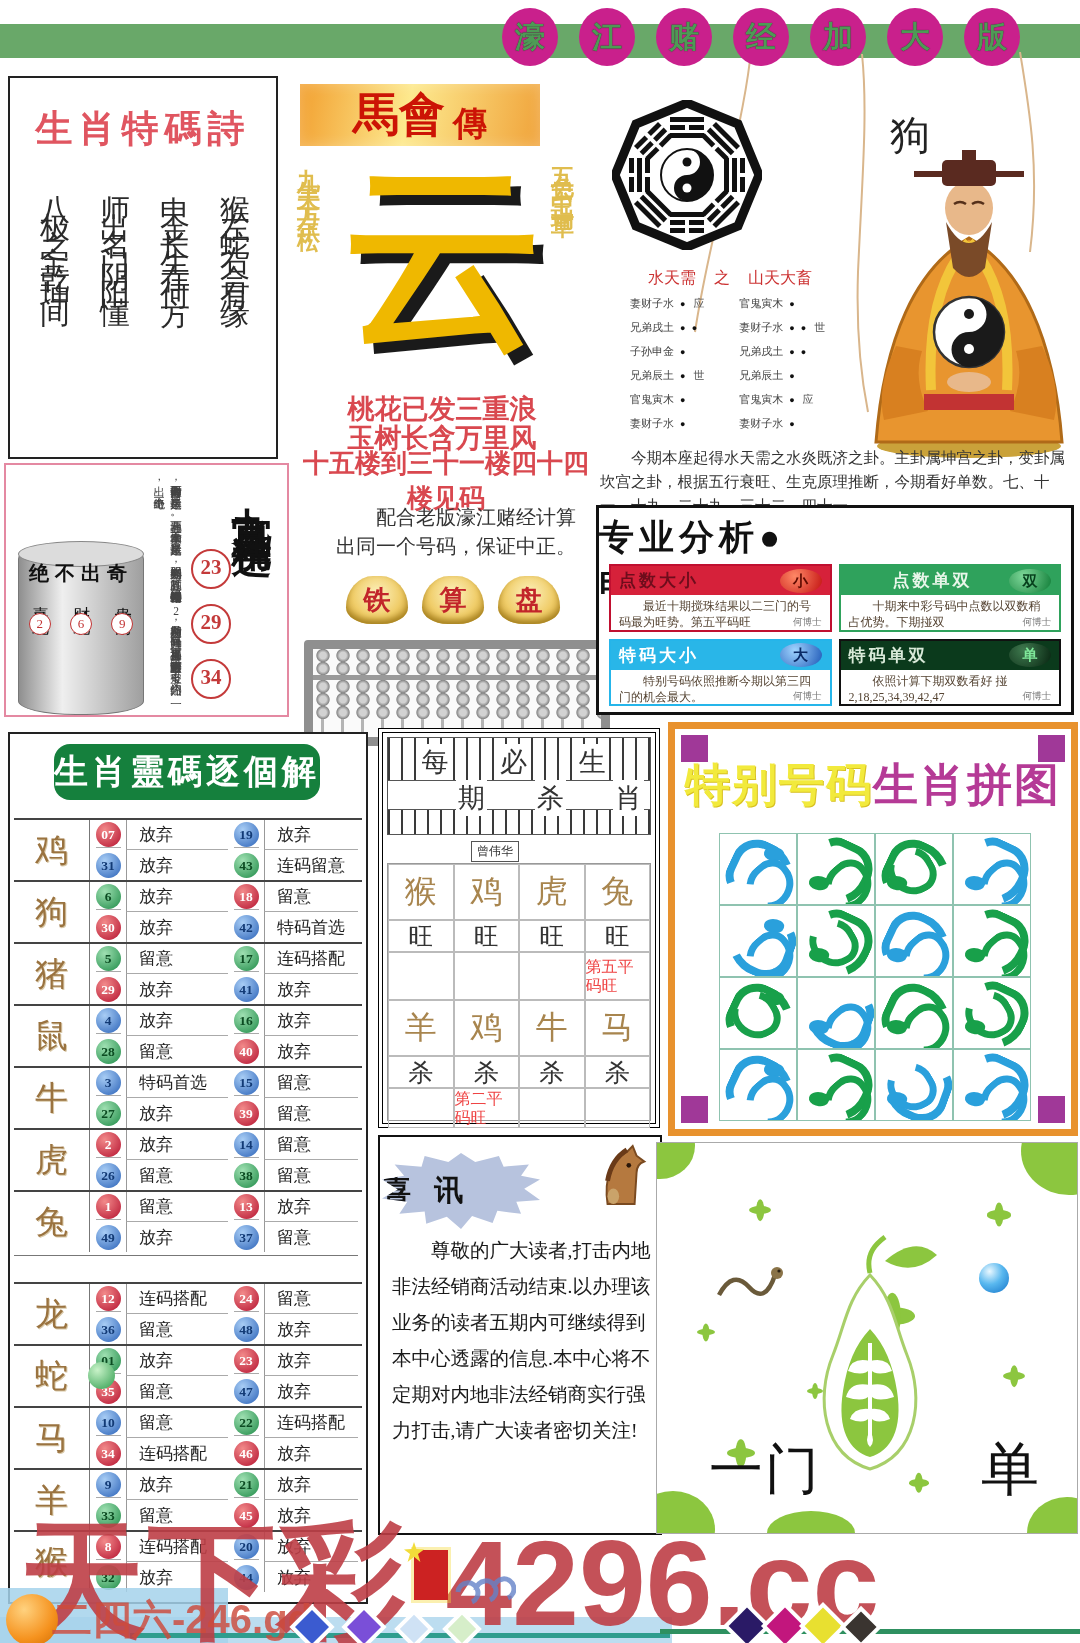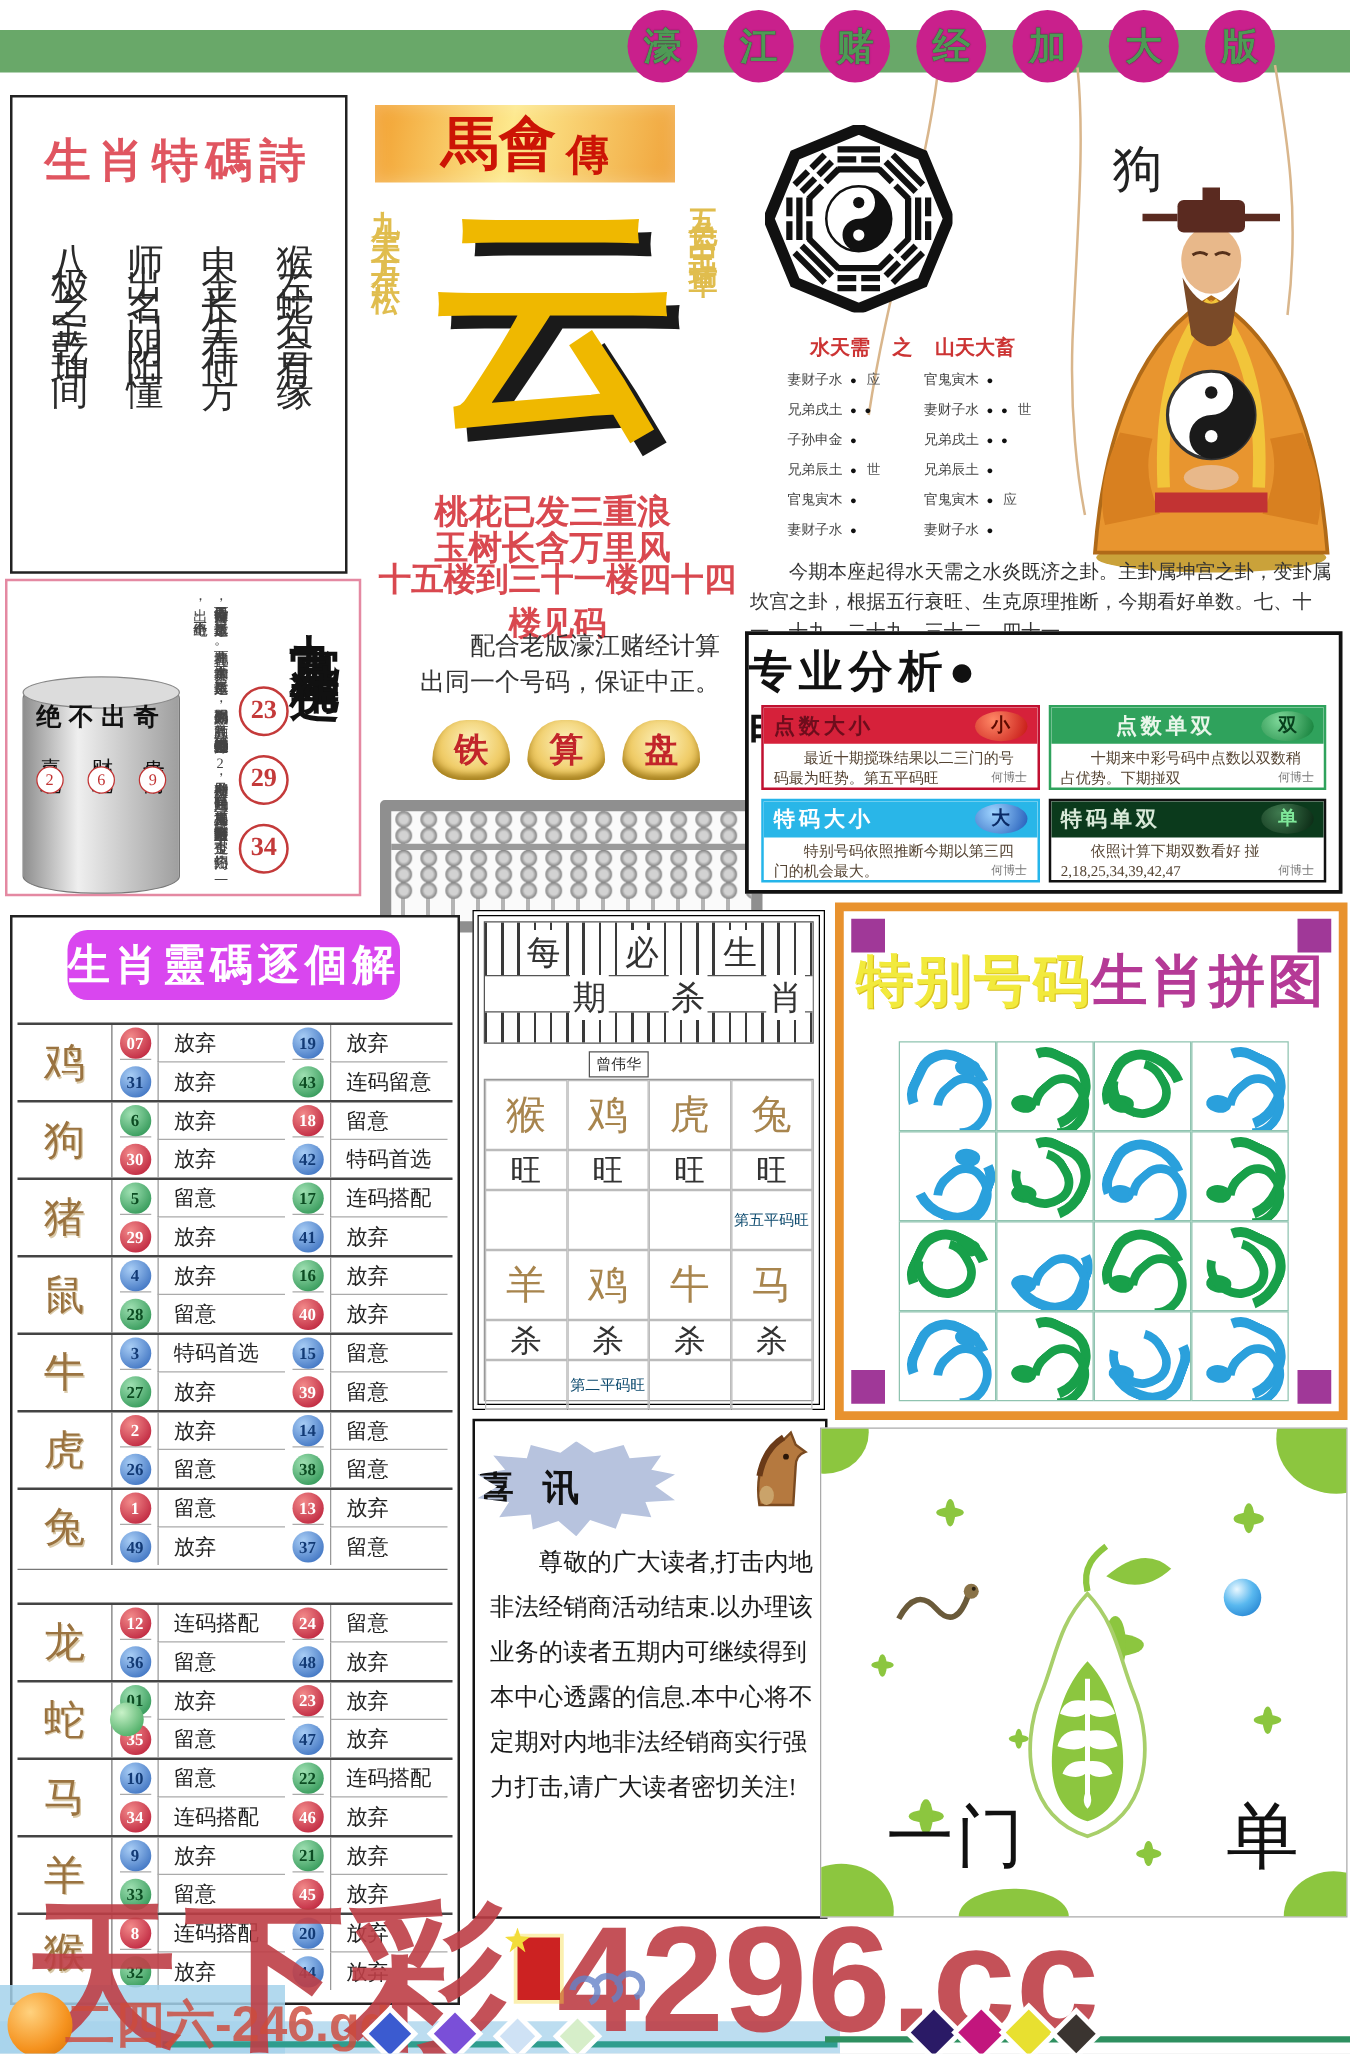--- a/index.html
+++ b/index.html
@@ -52,21 +52,21 @@
   .cyl::before{content:"";position:absolute;top:-11px;left:-1px;right:-1px;height:24px;border-radius:50%;
        background:#dcdcdc;border:1px solid #888;}
   .cyl-title{position:relative;z-index:2;text-align:center;margin-top:8px;font-size:20px;font-weight:bold;letter-spacing:6px;color:#111;}
   .cyl-cols{display:flex;justify-content:space-around;margin-top:6px;}
   .cyl-col{display:flex;flex-direction:column;align-items:center;}
   .cyl-col .lbl{font-size:17px;color:#111;letter-spacing:4px;line-height:1.1;}
   .rnum{width:20px;height:20px;border:1.5px solid #c23333;border-radius:50%;color:#c23333;font-size:13px;line-height:19px;
         text-align:center;margin-top:4px;background:#fff;}
   
   .dog-char{left:890px;top:108px;font-size:40px;color:#222;}
-  .gua-head{left:648px;top:268px;width:250px;font-size:16px;font-weight:bold;color:#cc3333;display:flex;gap:18px;}
+  .gua-head{left:648px;top:268px;width:250px;font-size:16px;font-weight:normal;color:#cc3333;display:flex;gap:18px;}
   .gua-cols{left:630px;top:296px;width:300px;display:flex;gap:34px;}
   .gua-col{display:flex;flex-direction:column;gap:9px;}
   .gline{display:flex;align-items:center;gap:6px;font-size:11px;color:#444;white-space:nowrap;}
   .gline .d{color:#111;font-size:9px;letter-spacing:2px;}
   .gline .m{color:#555;font-size:11px;}
   .gua-para{left:600px;top:446px;width:472px;font-size:15.5px;color:#333;line-height:1.55;text-indent:2em;}
   
   .an-box{left:596px;top:505px;width:472px;height:204px;border:3px solid #111;background:#fff;}
   .an-title{display:flex;justify-content:space-around;margin-top:6px;font-size:35px;font-weight:bold;color:#111;letter-spacing:5px;flex-direction:column;}
   .an-grid{position:absolute;left:10px;right:10px;top:56px;bottom:6px;display:grid;grid-template-columns:1fr 1fr;
@@ -80,21 +80,21 @@
   .panel.red{border-color:#c01030;}    .panel.red .phead{background:#d6213a;} .panel.red .pname{color:#6e0d1c;}
   .panel.red .badge{background:radial-gradient(circle at 35% 30%,#ff8866,#c21010);color:#5e0a00;}
   .panel.green{border-color:#2fa25c;}  .panel.green .phead{background:#2fa25c;} .panel.green .pname{color:#e9f6ea;margin-left:44px;}
   .panel.green .badge{background:radial-gradient(circle at 35% 30%,#7fd89a,#0c7a34);color:#063f1c;}
   .panel.cyan{border-color:#25b5ea;}   .panel.cyan .phead{background:#29b6e8;} .panel.cyan .pname{color:#fff;}
   .panel.cyan .badge{background:radial-gradient(circle at 35% 30%,#9fd4ff,#1b55b5);color:#0a2a66;}
   .panel.dark{border-color:#111;}      .panel.dark .phead{background:#0b3a1c;} .panel.dark .pname{color:#d9ead9;}
   .panel.dark .badge{background:radial-gradient(circle at 35% 30%,#3f7a4f,#06220f);color:#7fe89a;}
   
   .zt-box{left:8px;top:732px;width:356px;height:868px;border:2px solid #222;background:#fff;z-index:1;}
-  .zt-banner{position:absolute;left:44px;top:10px;width:266px;height:56px;background:#d946ef;border-radius:16px;
+  .zt-banner{position:absolute;left:44px;top:10px;width:266px;height:56px;background:#15803d;border-radius:16px;
              display:flex;align-items:center;justify-content:center;color:#fff;font-size:34px;font-weight:bold;letter-spacing:4px;}
   .zt-rows{position:absolute;left:4px;right:4px;top:84px;}
   .zrow{display:grid;grid-template-columns:76px 36px 102px 36px 94px;grid-auto-rows:30px;border-top:2px solid #444;align-items:center;}
   .zanimal{grid-row:span 2;height:100%;display:flex;align-items:center;justify-content:center;border-right:1px solid #777;position:relative;}
   .zanimal .ach{font-size:33px;color:#9a7340;text-shadow:1px 1px 0 #d9c9a9;}
   .zball{position:absolute;right:-26px;top:16px;width:27px;height:27px;border-radius:50%;z-index:2;
          background:radial-gradient(circle at 35% 30%,#c8f2c8,#2f9d4e);}
   .zn{justify-self:center;}
   .ncirc{display:block;width:25px;height:25px;border-radius:50%;color:#fff;font-size:13.5px;font-weight:bold;
          text-align:center;line-height:25px;}
@@ -110,21 +110,21 @@
   .comb{position:absolute;left:8px;right:8px;top:8px;height:96px;
         background:repeating-linear-gradient(90deg,#3a3a3a 0 2px,transparent 2px 13px);border:1px solid #555;}
   .comb .band{position:absolute;left:0;right:0;top:42px;height:28px;background:#fff;border-top:1px solid #555;border-bottom:1px solid #555;}
   .comb .ch{position:absolute;background:#fff;padding:0 2px;font-size:27px;color:#333;}
   .author{position:absolute;left:92px;top:112px;border:1px solid #555;font-size:12px;padding:1px 5px;color:#333;background:#fff;}
   .kgrid{position:absolute;left:8px;right:8px;top:134px;bottom:6px;display:grid;grid-template-columns:repeat(4,1fr);
          grid-template-rows:56px 32px 48px 56px 32px 40px;border:1px solid #999;}
   .kcell{border:1px solid #bbb;display:flex;align-items:center;justify-content:center;overflow:hidden;}
   .kcell .an{font-size:32px;color:#a8854e;}
   .kcell .wl{font-size:25px;color:#333;}
-  .kcell .nt{font-size:12px;color:#0c4a6e;line-height:1.2;text-align:left;}
+  .kcell .nt{font-size:16px;color:#ef4444;line-height:1.2;text-align:left;}
   
   .nt-box{left:378px;top:1135px;width:280px;height:396px;border:2px solid #111;background:#fff;}
   .burst{position:absolute;left:2px;top:16px;width:158px;height:76px;background:#b7c3de;
      clip-path:polygon(50% 0%,59% 12%,74% 4%,77% 18%,93% 15%,88% 30%,100% 35%,90% 47%,100% 62%,85% 64%,88% 80%,73% 76%,70% 92%,57% 83%,50% 100%,41% 84%,28% 93%,27% 77%,11% 80%,16% 64%,0% 60%,10% 48%,0% 35%,14% 30%,8% 15%,25% 18%,27% 4%,42% 12%);
      display:flex;align-items:center;justify-content:flex-start;}
   .burst span{font-size:29px;font-weight:bold;color:#111;letter-spacing:8px;}
   .nt-body{position:absolute;left:12px;right:8px;top:96px;font-size:19.5px;color:#1a1a1a;line-height:1.85;text-indent:2em;}
   
   .pz-box{left:668px;top:722px;width:396px;height:400px;border:7px solid #e8922e;background:#fff;}
   .pz-corner{position:absolute;width:27px;height:27px;background:#a03898;}

